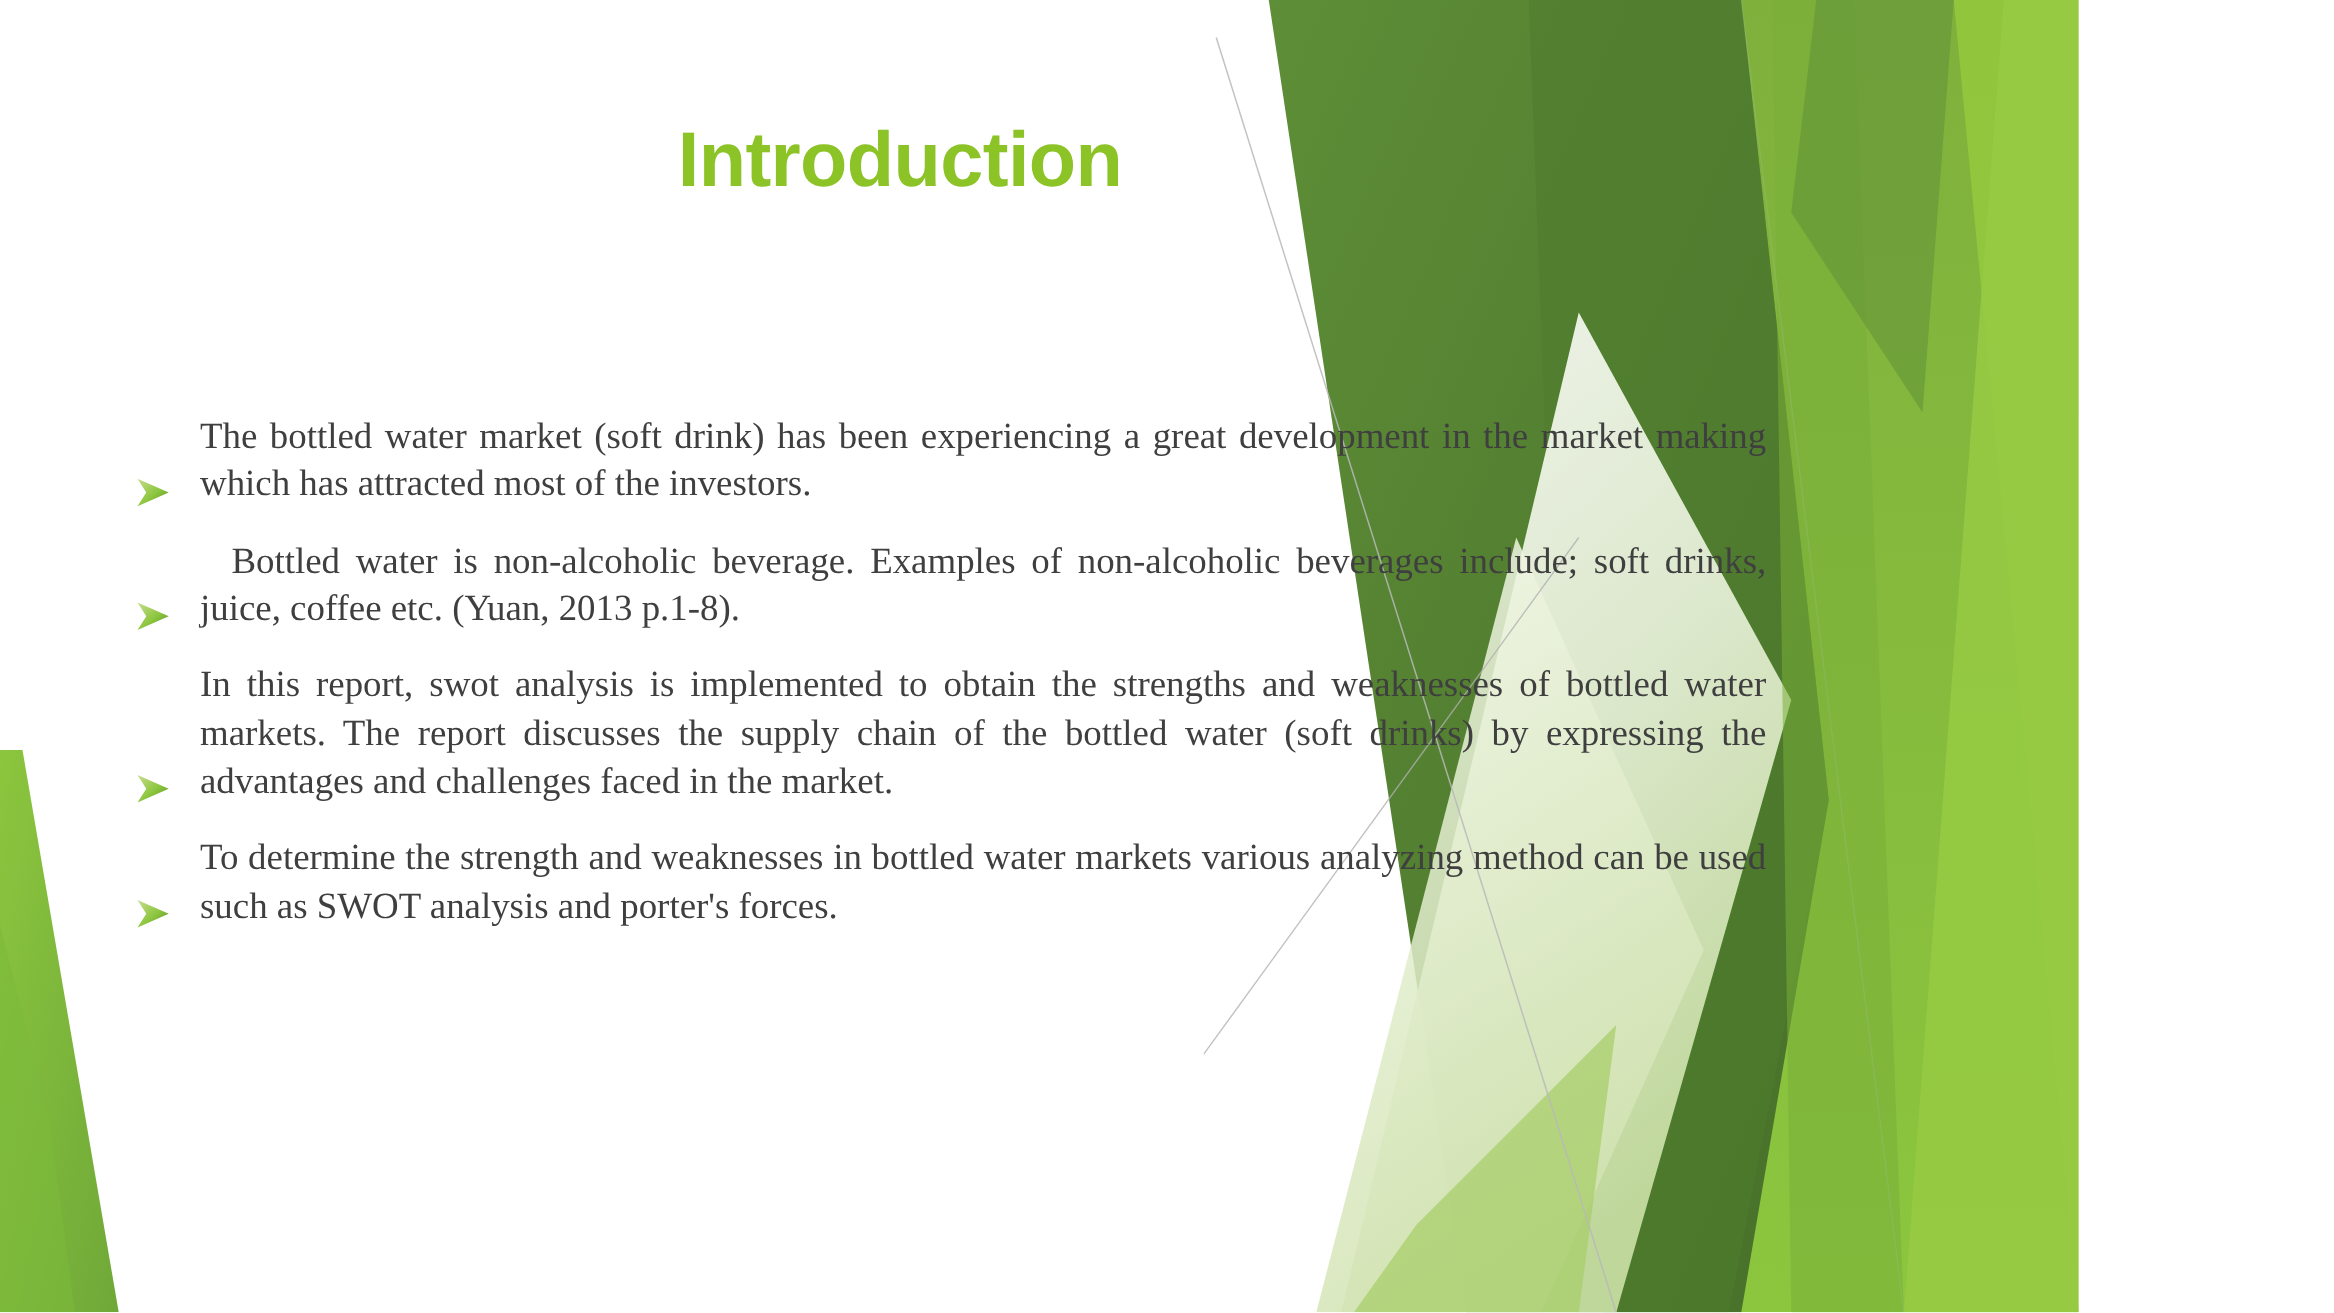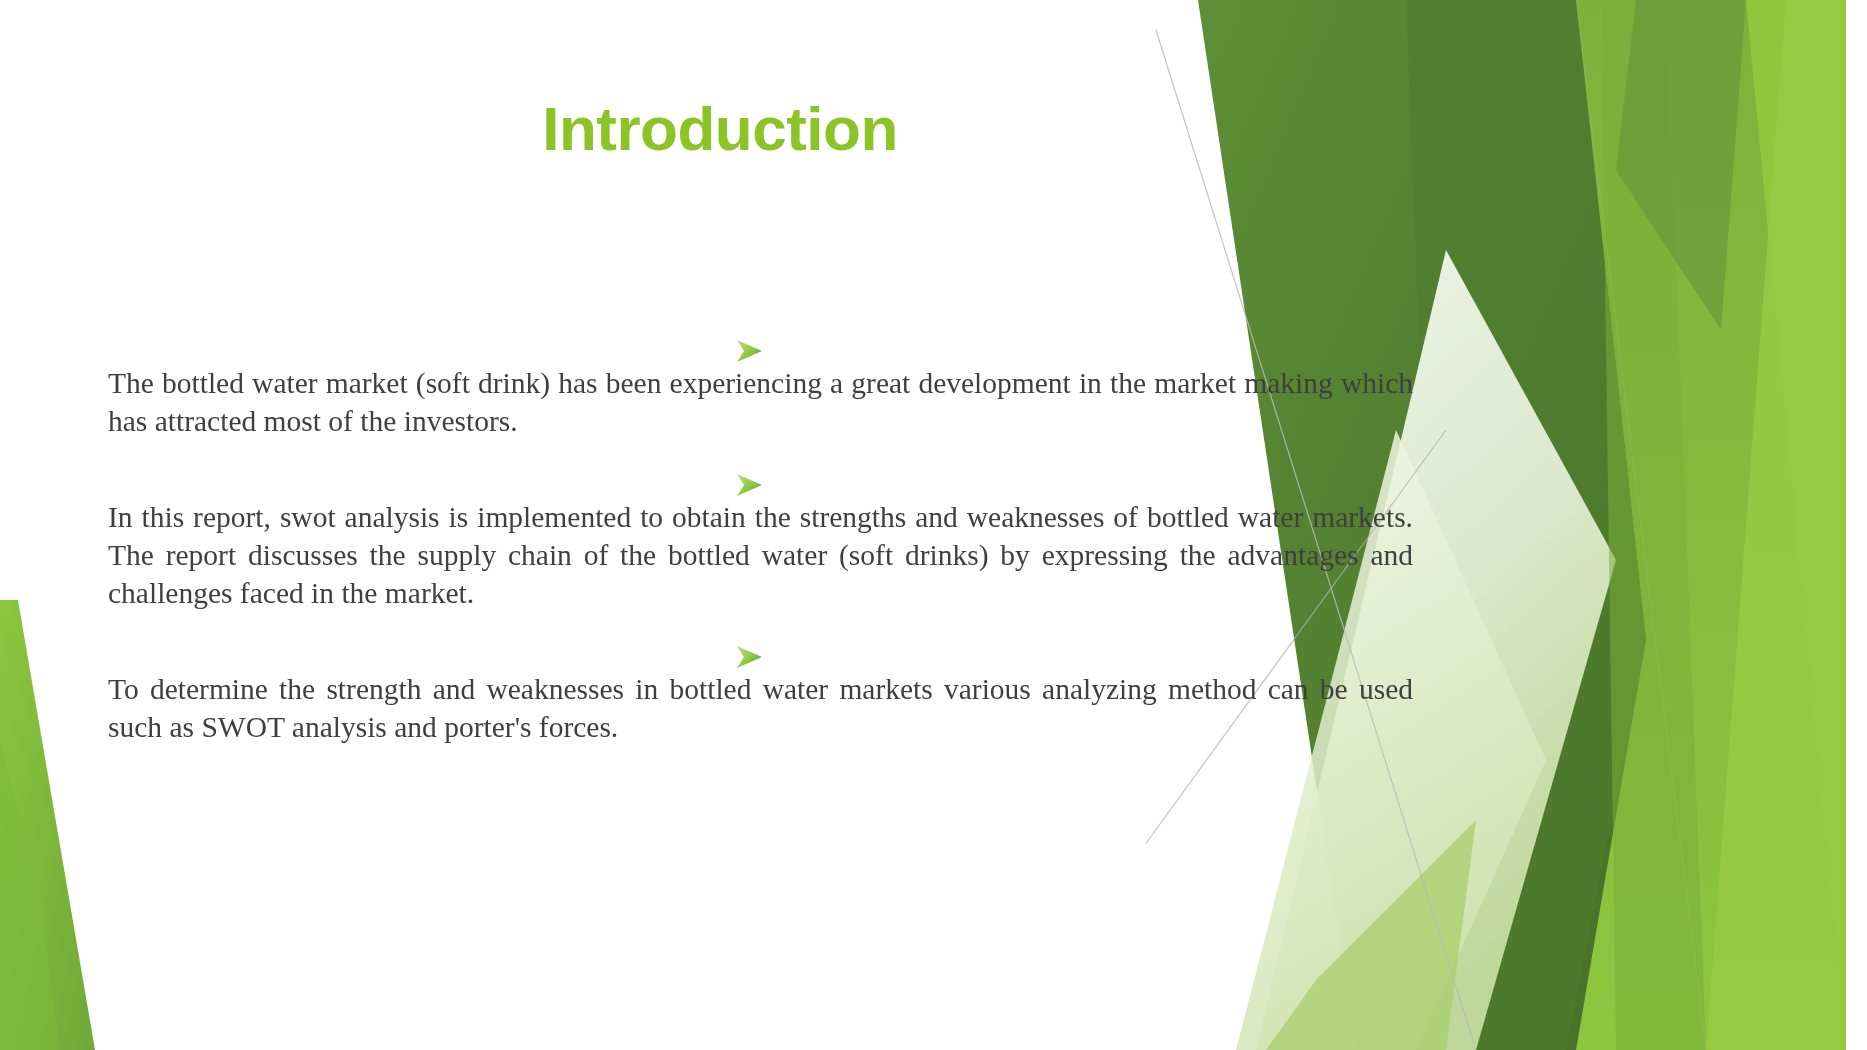--- a/index.html
+++ b/index.html
@@ -2,21 +2,21 @@
 <html><head>
 <meta charset="utf-8">
 <style>
   html, body {
     margin: 0;
     padding: 0;
     background: #ffffff;
   }
   #slide {
     position: relative;
-    width: 1846px;
+    width: 1663px;
     height: 1050px;
     background: #ffffff;
     overflow: hidden;
     font-family: "Liberation Serif", "DejaVu Serif", serif;
   }
 
   
   #decor-right, #decor-left {
     position: absolute;
     top: 0;
@@ -43,23 +43,22 @@
 
   
   #body-list {
     position: absolute;
     left: 108px;
     top: 330px;
     width: 1305px;
   }
   .bullet-row {
     display: flex;
-    align-items: center;
+    align-items: flex-end;
     margin-bottom: 23px;
-    flex-direction: column;
   }
   .bullet-marker {
     flex: 0 0 auto;
     width: 52px;
     padding-top: 8px;
     line-height: 0;
   }
   .bullet-text {
     flex: 1 1 auto;
     font-family: "Liberation Serif", "DejaVu Serif", serif;
@@ -152,20 +151,28 @@
               <stop offset="55%" stop-color="#8CC63E"></stop>
               <stop offset="100%" stop-color="#5E8E2E"></stop>
             </linearGradient>
           </defs>
           <path d="M2 2 L27 13 L2 24 L9 13 Z" fill="url(#arrowA)"></path>
         </svg>
       </span>
       <span class="bullet-text">The bottled water market (soft drink) has been experiencing a great development in the market making which has attracted most of the investors.</span>
     </div>
 
+    <div class="bullet-row">
+      <span class="bullet-marker">
+        <svg width="30" height="26" viewBox="0 0 30 26" xmlns="http://www.w3.org/2000/svg">
+          <path d="M2 2 L27 13 L2 24 L9 13 Z" fill="url(#arrowA)"></path>
+        </svg>
+      </span>
+      <span class="bullet-text">  Bottled water is non-alcoholic beverage. Examples of non-alcoholic beverages include; soft drinks, juice, coffee etc. (Yuan, 2013 p.1-8).</span>
+    </div>
 
     <div class="bullet-row">
       <span class="bullet-marker">
         <svg width="30" height="26" viewBox="0 0 30 26" xmlns="http://www.w3.org/2000/svg">
           <path d="M2 2 L27 13 L2 24 L9 13 Z" fill="url(#arrowA)"></path>
         </svg>
       </span>
       <span class="bullet-text">In this report, swot analysis is implemented to obtain the strengths and weaknesses of bottled water markets. The report discusses the supply chain of the bottled water (soft drinks) by expressing the advantages and challenges faced in the market.</span>
     </div>
 

